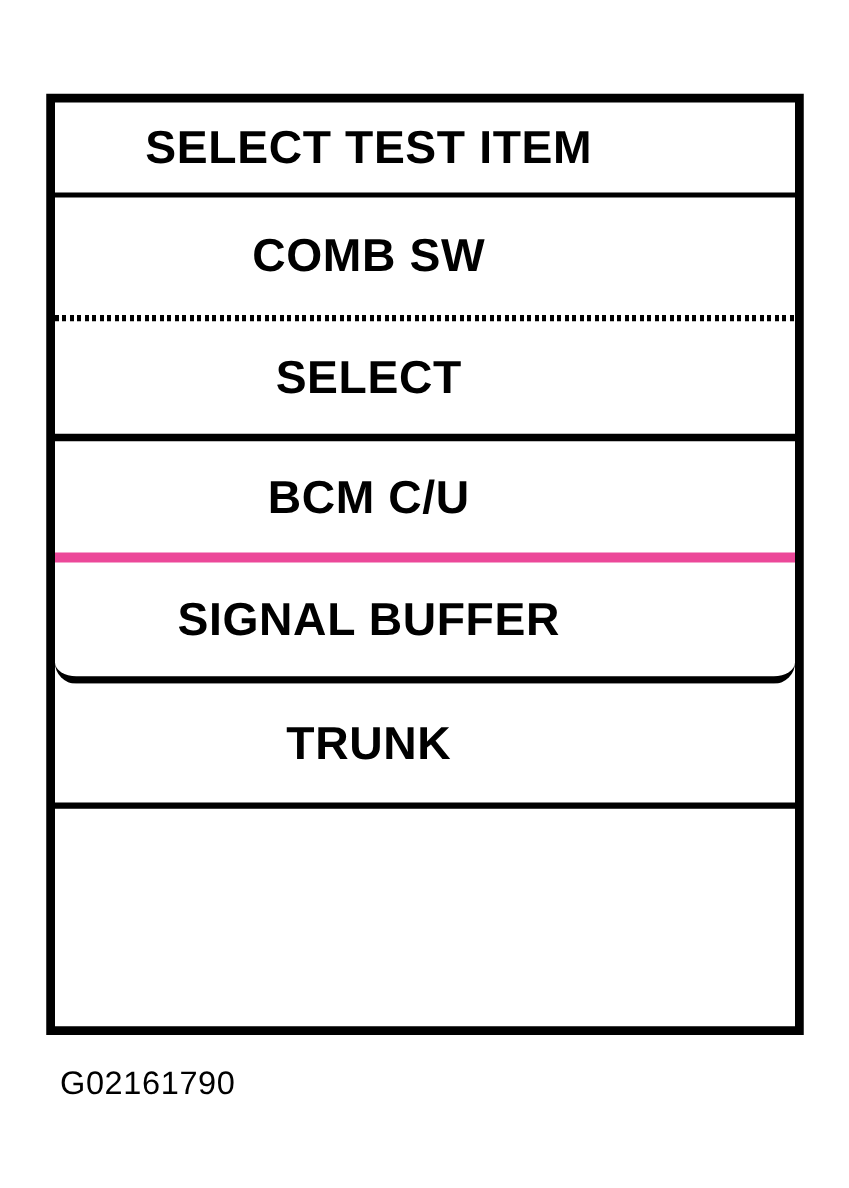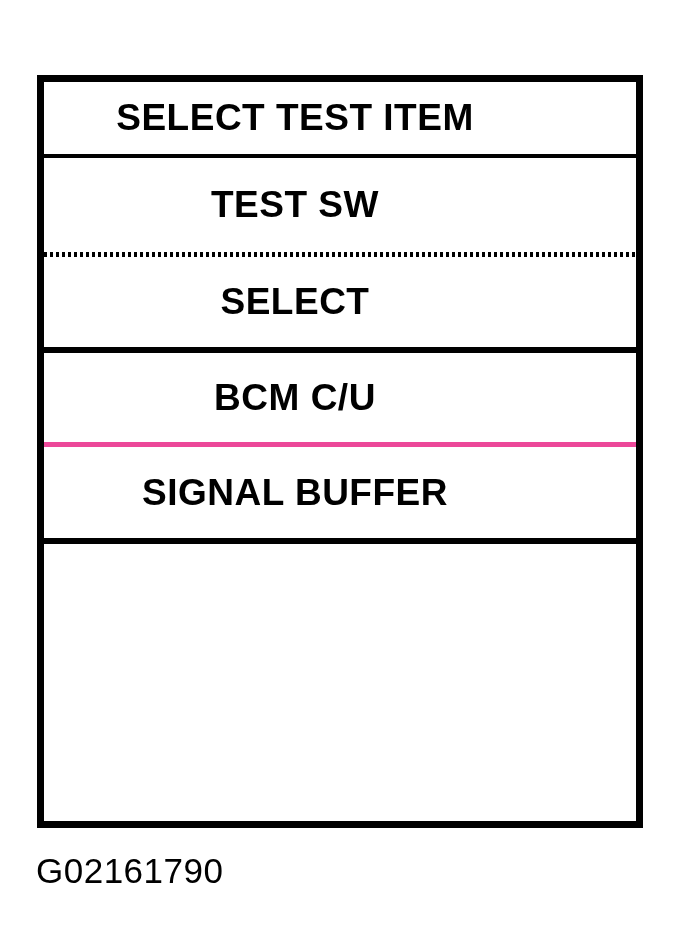--- a/index.html
+++ b/index.html
@@ -39,65 +39,68 @@
     white-space: nowrap;
     color: #000000;
   }
   .row-header  { height: 72px; border-bottom: 4px solid #000000; }
   .row-comb    { height: 94px; }
   .sep-dotted  {
     height: 5px;
     background-image: repeating-linear-gradient(to right, #000000 0px, #000000 3px, transparent 3px, transparent 6px);
   }
   .row-wiper   { height: 90px; border-bottom: 6px solid #000000; }
-  .row-bcm     { height: 89px; border-bottom: 5px solid #ec4899; }
+  .row-bcm     { height: 89px; border-bottom: 8px solid #ec4899; }
   .row-flasher { height: 89px; border-bottom: 3px solid #000000; }
-  .row-signal  { height: 91px; border-bottom: 6px solid #000000; }
+  .row-signal  { height: 91px; border-bottom: 6px solid #000000; border-radius: 17px; }
   .row-trunk   { height: 95px; border-bottom: 5px solid #000000; }
   .row-empty   { height: 85px; }
   .figure-id {
     position: absolute;
-    left: 36px;
+    left: 48px;
     top: 851px;
-    font-size: 35px;
+    font-size: 26px;
     font-weight: 400;
     letter-spacing: 0.5px;
     color: #000000;
   }
 </style>
 </head>
 <body>
 
 <div class="page">
 
   <div class="menu-table">
 
     <div class="row row-header">
       <span>SELECT TEST ITEM</span>
     </div>
 
     <div class="row row-comb">
-      <span>TEST SW</span>
+      <span>COMB SW</span>
     </div>
 
     <div class="sep-dotted"></div>
 
     <div class="row row-wiper">
       <span>SELECT</span>
     </div>
 
     <div class="row row-bcm">
       <span>BCM C/U</span>
     </div>
 
 
     <div class="row row-signal">
       <span>SIGNAL BUFFER</span>
     </div>
 
+    <div class="row row-trunk">
+      <span>TRUNK</span>
+    </div>
 
     <div class="row row-empty">
       <span></span>
     </div>
 
   </div>
 
   <div class="figure-id">G02161790</div>
 
 </div>

